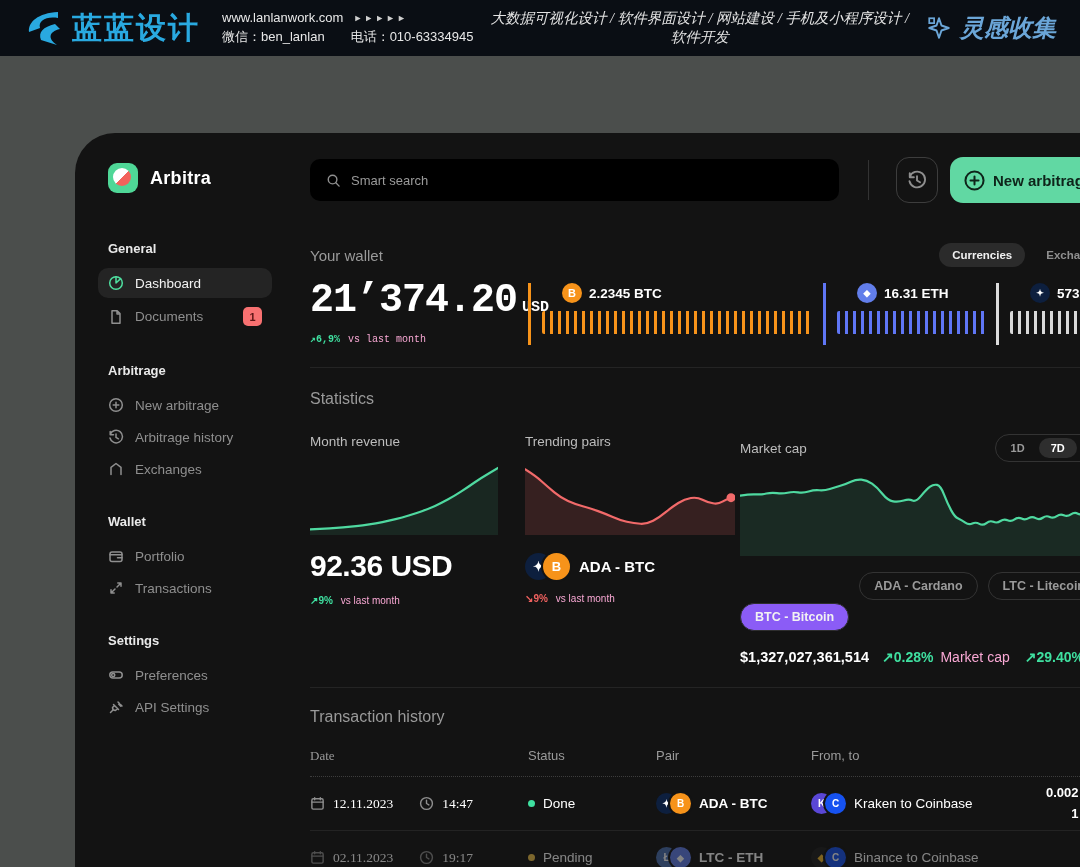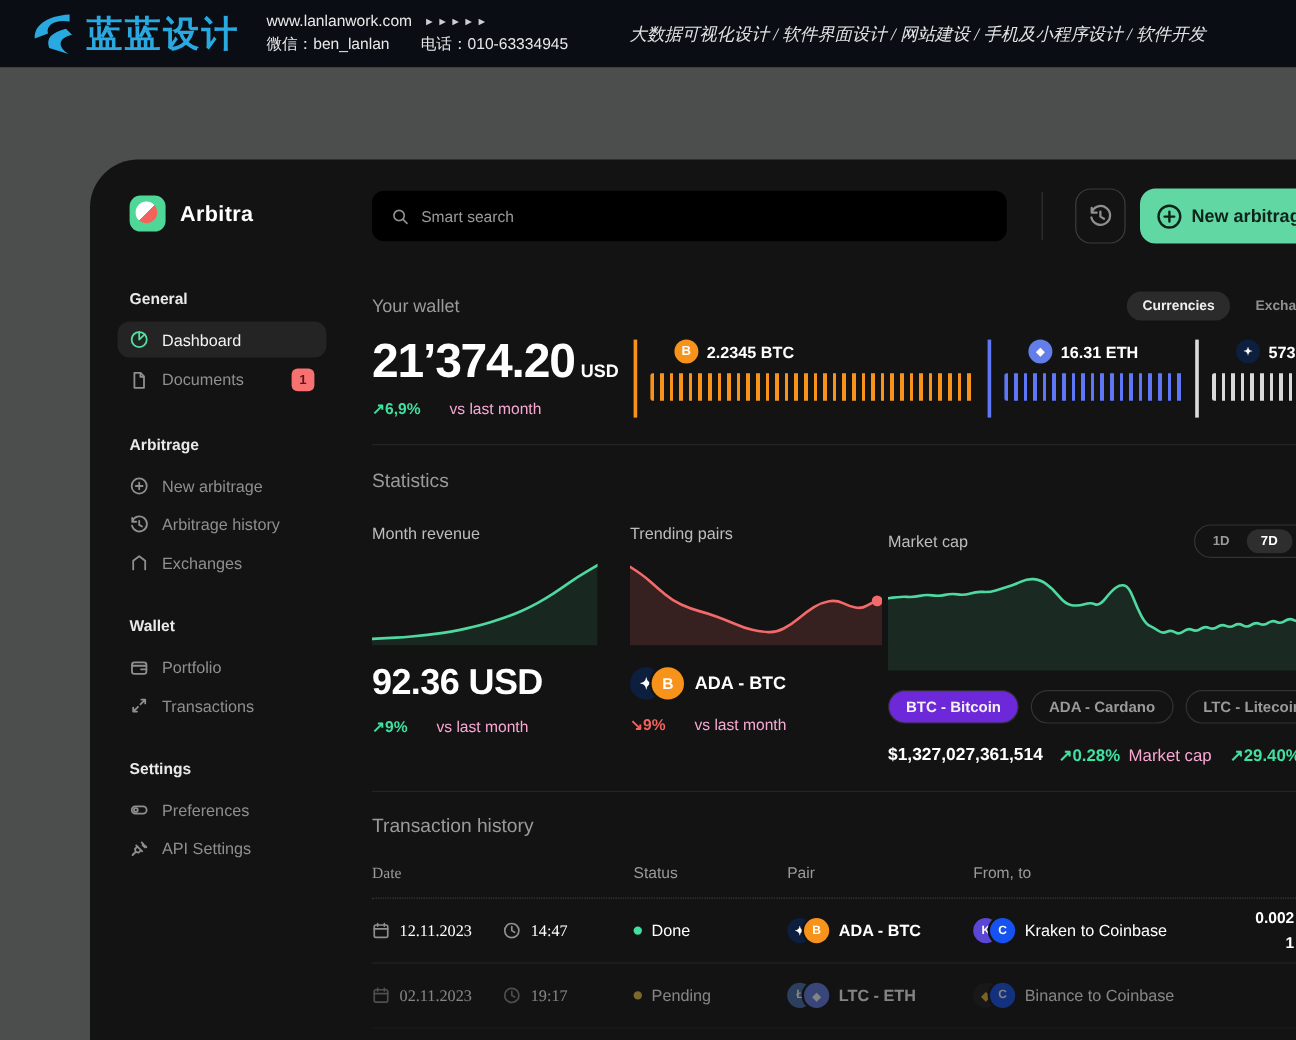--- a/index.html
+++ b/index.html
@@ -60,24 +60,24 @@
 
   .section-head { display:flex; align-items:center; }
   .sec-title { color:#9a9a9a; font-size:15px; }
   .pill-group { margin-left:auto; display:flex; gap:8px; }
   .pill { height:24px; padding:0 13px; border-radius:13px; display:flex; align-items:center;
           font-size:11.5px; font-weight:bold; color:#8f8f8f; cursor:pointer; white-space:nowrap; }
   .pill.active { background:#2b2b2b; color:#f0f0f0; }
 
   .wallet-head { margin-top:40px; }
   .wallet-row { display:flex; margin-top:14px; }
-  .balance-block { width:218px; flex:none; }
+  .balance-block { width:218px; flex:none;font-family:Liberation Mono, monospace; }
   .balance-num { font-size:40px; font-weight:bold; letter-spacing:-1px; line-height:1; }
   .balance-cur { font-size:15px; font-weight:bold; margin-left:5px; }
-  .delta-row { margin-top:12px; font-size:13px; display:flex; gap:24px; align-items:center; }
+  .delta-row { margin-top:12px; font-size:10px; display:flex; gap:8px; align-items:center; }
   .up { color:#3fe0a0; font-weight:bold; }
   .down { color:#f2625f; font-weight:bold; }
   .muted { color:#f9a8d4; }
 
   .holding { flex:none; border-left:3px solid; padding-left:11px; margin-top:2px; }
   .holding.btc { width:295px; border-color:#f7931a; }
   .holding.eth { width:173px; border-color:#5f76f5; }
   .holding.ada { width:140px; border-color:#dcdcdc; }
   .h-label { display:flex; align-items:center; gap:7px; font-size:13.5px; font-weight:bold; white-space:nowrap;padding-left:20px; }
   .bars { height:23px; margin-top:8px; margin-right:10px;
@@ -115,21 +115,21 @@
   .pair-coins .coin { width:27px; height:27px; font-size:13px; }
   .pair-coins .coin + .coin { margin-left:-9px; box-shadow:0 0 0 2px #131313; }
   .pair-name { font-weight:bold; font-size:15px; }
   .cap-head { display:flex; align-items:center; }
   .range-group { margin-left:auto; border:1px solid #333; border-radius:16px; padding:3px; display:flex; gap:2px; }
   .range { padding:4px 12px; border-radius:12px; font-size:11px; font-weight:bold; color:#9a9a9a; cursor:pointer; }
   .range.active { background:#2e2e2e; color:#fff; }
   .tags-row { display:flex; gap:10px; margin-top:16px; }
   .tag { height:28px; padding:0 14px; display:flex; align-items:center; border-radius:14px;
          font-size:12.5px; font-weight:bold; color:#9a9a9a; border:1px solid #333; white-space:nowrap; cursor:pointer; }
-  .tag.active { background:#6d28d9; color:#f2f2f2; border-color:#2e2e2e; }
+  .tag.active { background:#8b5cf6; color:#f2f2f2; border-color:#2e2e2e;margin-top:31px; }
   .cap-stats { display:flex; align-items:center; gap:7px; margin-top:18px; font-size:14px; white-space:nowrap; }
   .cap-value { font-weight:bold; font-size:14.5px; margin-right:6px; }
 
   .tx-title { margin-top:20px; color:#9a9a9a; font-size:16px; }
   .tx-head { display:flex; margin-top:22px; padding-bottom:12px; border-bottom:1px dotted #3d3d3d;
              color:#9a9a9a; font-size:13px; }
   .c-date { width:218px; flex:none;font-family:Liberation Serif, serif; } .c-status { width:128px; flex:none; }
   .c-pair { width:155px; flex:none; } .c-route { width:235px; flex:none; }
   .tx-row { display:flex; align-items:center; height:54px; border-bottom:1px solid #232323; font-size:13.5px; cursor:pointer; }
   .tx-row.dim { opacity:.48; }
@@ -160,20 +160,27 @@
     <div class="banner-site-row">
       <span>www.lanlanwork.com</span>
       <span class="banner-arrows">►►►►►</span>
     </div>
     <div class="banner-contact">
       <span>微信：ben_lanlan</span>
       <span>电话：010-63334945</span>
     </div>
   </div>
   <div class="banner-services">大数据可视化设计 / 软件界面设计 / 网站建设 / 手机及小程序设计 / 软件开发</div>
+  <div class="banner-collect">
+    <svg width="26" height="26" viewBox="0 0 24 24">
+      <path d="M12,3 L14.3,9.7 L21,12 L14.3,14.3 L12,21 L9.7,14.3 L3,12 L9.7,9.7 Z" fill="none" stroke="#6ba6d8" stroke-width="1.8" stroke-linejoin="round"></path>
+      <rect x="3" y="3" width="4.5" height="4.5" fill="none" stroke="#6ba6d8" stroke-width="1.6"></rect>
+    </svg>
+    <span>灵感收集</span>
+  </div>
 </header>
 
 <div class="card">
 
   <nav class="sidebar">
     <div class="side-logo-row">
       <div class="logo-mark"></div>
       <span class="app-name">Arbitra</span>
     </div>
 

